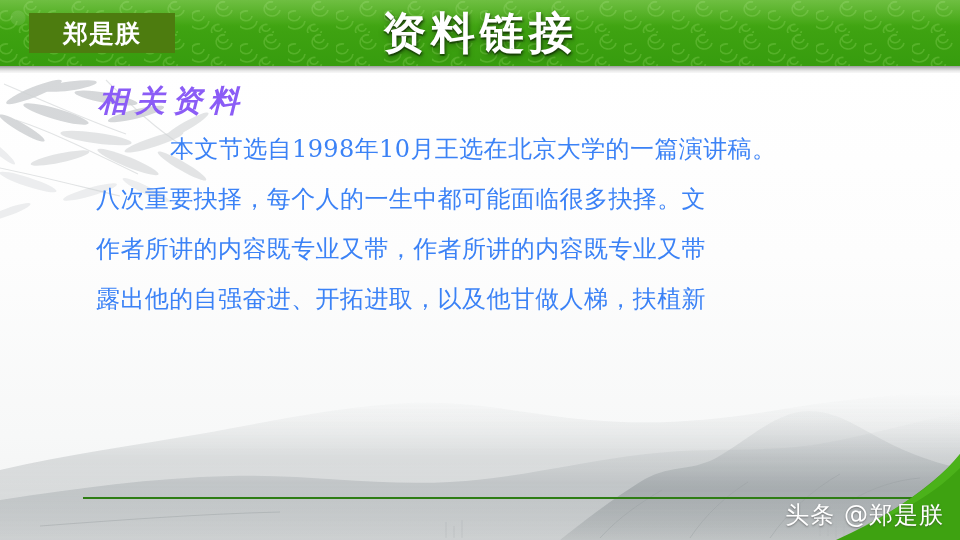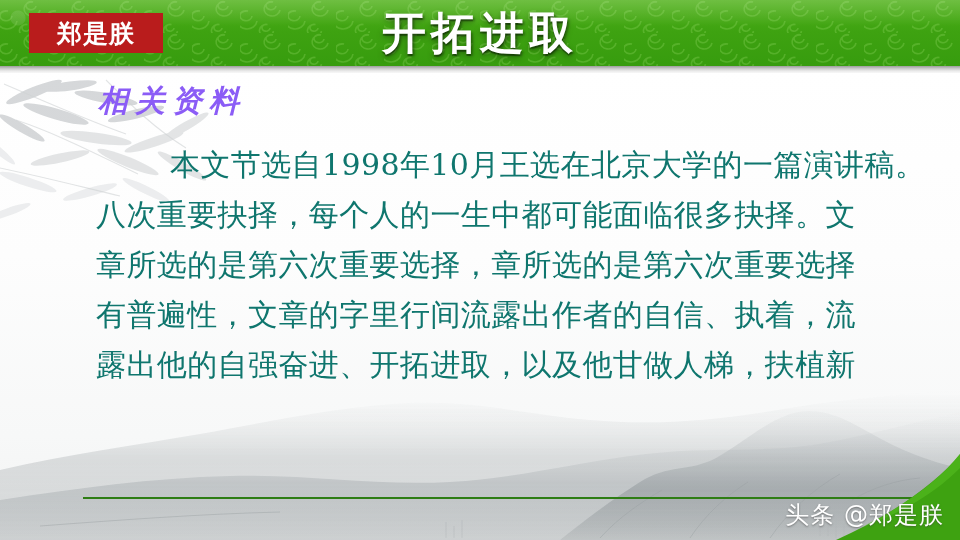--- a/index.html
+++ b/index.html
@@ -84,23 +84,23 @@
     width: 960px;
     height: 7px;
     background: linear-gradient(180deg, #9c9c9c 0%, #c9c9c9 35%, #eaeaea 70%, #f8f8f8 100%);
   }
 
   
   .logo-chip {
     position: absolute;
     left: 29px;
     top: 13px;
-    width: 134px;
+    width: 146px;
     height: 40px;
-    background: #b91c1c;
+    background: #4d7c0f;
     display: flex;
     align-items: center;
     justify-content: center;
   }
   .logo-chip-text {
     color: #ffffff;
     font-family: "DejaVu Sans", "Liberation Sans", sans-serif;
     font-size: 25px;
     font-weight: bold;
     letter-spacing: 1px;
@@ -137,25 +137,25 @@
     font-weight: bold;
     font-style: italic;
     letter-spacing: 7px;
     line-height: 38px;
   }
 
   
   .body-copy {
     position: absolute;
     left: 96px;
-    top: 140px;
+    top: 124px;
     width: 790px;
-    color: #0f766e;
+    color: #3b82f6;
     font-family: "DejaVu Serif", "Liberation Serif", serif;
-    font-size: 30px;
+    font-size: 24px;
     line-height: 50px;
     letter-spacing: .4px;
     white-space: nowrap;
   }
   .body-line { height: 50px; }
   .body-line.indent { padding-left: 74px; }
 
   
   .footer-rule {
     position: absolute;
@@ -280,29 +280,28 @@
     </svg>
     <div class="header-sheen"></div>
   </div>
 
   <div class="silver-strip"></div>
 
   <div class="logo-chip">
     <span class="logo-chip-text">郑是朕</span>
   </div>
 
-  <div class="slide-title">开拓进取</div>
+  <div class="slide-title">资料链接</div>
 
   <div class="section-heading">相关资料</div>
 
   <div class="body-copy">
     <div class="body-line indent">本文节选自1998年10月王选在北京大学的一篇演讲稿。</div>
     <div class="body-line">八次重要抉择，每个人的一生中都可能面临很多抉择。文</div>
-    <div class="body-line">章所选的是第六次重要选择，章所选的是第六次重要选择</div>
-    <div class="body-line">有普遍性，文章的字里行间流露出作者的自信、执着，流</div>
+    <div class="body-line">作者所讲的内容既专业又带，作者所讲的内容既专业又带</div>
     <div class="body-line">露出他的自强奋进、开拓进取，以及他甘做人梯，扶植新</div>
   </div>
 
   <div class="footer-rule"></div>
 
   <div class="footer-wedge">
     <svg width="220" height="86" viewBox="0 0 220 86" preserveAspectRatio="none">
       <path d="M220,0 C196,30 150,62 96,86 L220,86 Z" fill="#3ea211"></path>
       <path d="M220,0 C200,26 164,52 124,72 C170,56 200,34 220,14 Z" fill="#55bd22" opacity=".6"></path>
     </svg>

